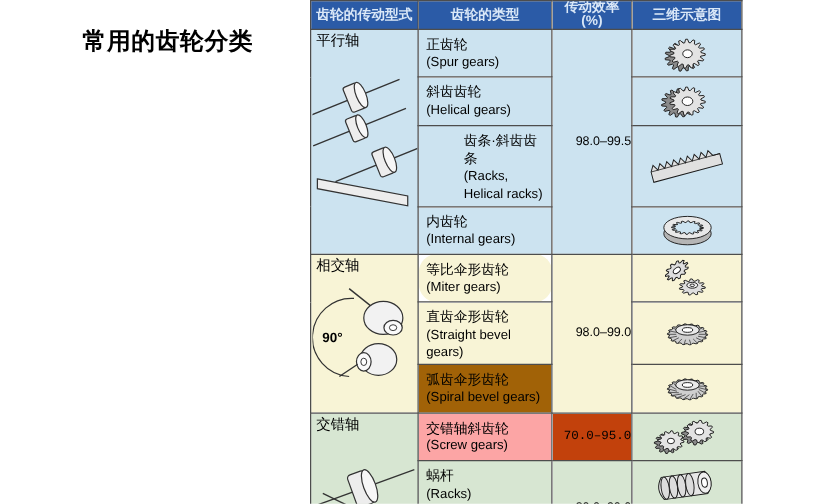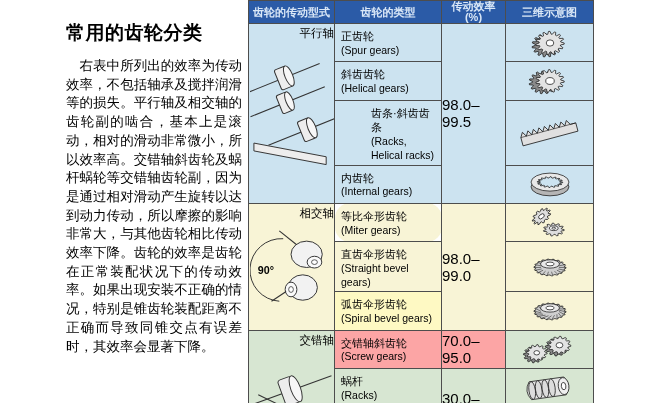--- a/index.html
+++ b/index.html
@@ -17,38 +17,37 @@
               text-align:justify;text-indent:1em;}
 
   
   .gear-table{position:absolute;left:248px;top:0;width:345px;height:403px;
               border-collapse:collapse;table-layout:fixed;}
   .gear-table th,.gear-table td{border:1px solid #4d4d4d;padding:0;vertical-align:top;overflow:hidden;}
   .gear-table thead tr{height:20px;}
   .gear-table tbody tr{height:38.3px;}
   th.hcell{background:var(--header-bg,#2b5ba7);color:var(--header-text,#d9e7f7);
            font-size:11px;font-weight:bold;text-align:center;vertical-align:middle;line-height:1;margin-top:43px;}
-  td.axis-cell{padding:0;text-align:right;}
+  td.axis-cell{padding:0;}
   .axis-label{font-size:11.5px;color:#000;padding:3px 0 0 4px;line-height:1.2;}
   .axis-svg{display:block;margin:1px auto 0;}
   td.type-cell{padding:5px 2px 2px 6px;}
   .type-cn{font-size:11px;color:#000;line-height:1.35;}
   .type-en{font-size:10.5px;color:#000;line-height:1.3;}
-  td.eff-cell{text-align:left;vertical-align:middle;font-size:15px;color:#000;}
+  td.eff-cell{text-align:right;vertical-align:middle;font-size:10px;color:#000;}
   td.icon-cell{text-align:center;vertical-align:middle;}
   .gear-svg{display:block;margin:0 auto;}
 </style>
 </head>
 <body>
 
 <div class="page">
 
   <div class="left-panel">
     <div class="page-title">常用的齿轮分类</div>
-    <p class="intro-text">右表中所列出的效率为传动效率，不包括轴承及搅拌润滑等的损失。平行轴及相交轴的齿轮副的啮合，基本上是滚动，相对的滑动非常微小，所以效率高。交错轴斜齿轮及蜗杆蜗轮等交错轴齿轮副，因为是通过相对滑动产生旋转以达到动力传动，所以摩擦的影响非常大，与其他齿轮相比传动效率下降。齿轮的效率是齿轮在正常装配状况下的传动效率。如果出现安装不正确的情况，特别是锥齿轮装配距离不正确而导致同锥交点有误差时，其效率会显著下降。</p>
   </div>
 
   <table class="gear-table">
     <colgroup>
       <col style="width:86px">
         <col style="width:107px">
         <col style="width:64px">
         <col style="width:88px">
     </colgroup>
     <thead>
@@ -172,21 +171,21 @@
           <td class="icon-cell" style="background: rgb(248, 244, 214);">
             <svg class="gear-svg" width="84" height="36" viewBox="0 0 86 38">
               <path d="M60.0 19.5 L 59.9 20.3 L 58.1 20.9 L 57.8 21.6 L 59.0 22.5 L 58.4 23.2 L 56.3 23.5 L 55.5 24.1 L 56.0 25.2 L 55.0 25.8 L 52.8 25.6 L 51.8 26.0 L 51.5 27.2 L 50.2 27.5 L 48.2 27.0 L 47.0 27.2 L 46.0 28.2 L 44.5 28.3 L 43.0 27.5 L 41.7 27.4 L 40.0 28.2 L 38.6 28.0 L 37.8 27.0 L 36.5 26.7 L 34.5 27.2 L 33.2 26.7 L 33.2 25.6 L 32.2 25.1 L 30.0 25.2 L 29.1 24.6 L 29.7 23.5 L 29.1 22.9 L 27.0 22.5 L 26.6 21.8 L 27.9 20.9 L 27.8 20.2 L 26.0 19.5 L 26.1 18.7 L 27.9 18.1 L 28.2 17.4 L 27.0 16.5 L 27.6 15.8 L 29.7 15.5 L 30.5 14.9 L 30.0 13.8 L 31.0 13.2 L 33.2 13.4 L 34.2 13.0 L 34.5 11.8 L 35.8 11.5 L 37.8 12.0 L 39.0 11.8 L 40.0 10.8 L 41.5 10.7 L 43.0 11.5 L 44.3 11.6 L 46.0 10.8 L 47.4 11.0 L 48.2 12.0 L 49.5 12.3 L 51.5 11.8 L 52.8 12.3 L 52.8 13.4 L 53.8 13.9 L 56.0 13.8 L 56.9 14.4 L 56.3 15.5 L 56.9 16.1 L 59.0 16.5 L 59.4 17.2 L 58.1 18.1 L 58.2 18.8 Z" fill="#cfcfcf" stroke="#1a1a1a" stroke-width="0.8"></path>
               <path d="M52.5 19.5 L59.5 19.5 M51.9 21.1 L58.5 22.4 M50.3 22.4 L55.6 25.0 M47.8 23.4 L51.3 26.9 M44.6 24.0 L45.9 27.9 M41.4 24.0 L40.1 27.9 M38.3 23.4 L34.8 26.9 M35.7 22.4 L30.4 25.0 M34.1 21.1 L27.5 22.4 M33.5 19.5 L26.5 19.5 M34.1 17.9 L27.5 16.6 M35.7 16.6 L30.4 14.0 M38.2 15.6 L34.7 12.1 M41.4 15.0 L40.1 11.1 M44.6 15.0 L45.9 11.1 M47.8 15.6 L51.3 12.1 M50.3 16.6 L55.6 14.0 M51.9 17.9 L58.5 16.6 " stroke="#1a1a1a" stroke-width="0.55" fill="none"></path>
               <ellipse cx="43" cy="15.8" rx="10" ry="4.4" fill="#e9e9e9" stroke="#1a1a1a" stroke-width="0.8"></ellipse>
               <ellipse cx="43" cy="15.8" rx="4.4" ry="2" fill="#fff" stroke="#1a1a1a" stroke-width="0.8"></ellipse>
             </svg>
           </td>
         </tr>
         <tr>
-          <td class="type-cell" style="background: #fef9c3;">
+          <td class="type-cell" style="background: #a16207;">
             <div class="type-cn">弧齿伞形齿轮</div>
             <div class="type-en">(Spiral bevel gears)</div>
           </td>
           <td class="icon-cell" style="background: rgb(248, 244, 214);">
             <svg class="gear-svg" width="84" height="36" viewBox="0 0 86 38">
               <path d="M60.0 19.5 L 59.9 20.3 L 58.1 20.9 L 57.8 21.6 L 59.0 22.5 L 58.4 23.2 L 56.3 23.5 L 55.5 24.1 L 56.0 25.2 L 55.0 25.8 L 52.8 25.6 L 51.8 26.0 L 51.5 27.2 L 50.2 27.5 L 48.2 27.0 L 47.0 27.2 L 46.0 28.2 L 44.5 28.3 L 43.0 27.5 L 41.7 27.4 L 40.0 28.2 L 38.6 28.0 L 37.8 27.0 L 36.5 26.7 L 34.5 27.2 L 33.2 26.7 L 33.2 25.6 L 32.2 25.1 L 30.0 25.2 L 29.1 24.6 L 29.7 23.5 L 29.1 22.9 L 27.0 22.5 L 26.6 21.8 L 27.9 20.9 L 27.8 20.2 L 26.0 19.5 L 26.1 18.7 L 27.9 18.1 L 28.2 17.4 L 27.0 16.5 L 27.6 15.8 L 29.7 15.5 L 30.5 14.9 L 30.0 13.8 L 31.0 13.2 L 33.2 13.4 L 34.2 13.0 L 34.5 11.8 L 35.8 11.5 L 37.8 12.0 L 39.0 11.8 L 40.0 10.8 L 41.5 10.7 L 43.0 11.5 L 44.3 11.6 L 46.0 10.8 L 47.4 11.0 L 48.2 12.0 L 49.5 12.3 L 51.5 11.8 L 52.8 12.3 L 52.8 13.4 L 53.8 13.9 L 56.0 13.8 L 56.9 14.4 L 56.3 15.5 L 56.9 16.1 L 59.0 16.5 L 59.4 17.2 L 58.1 18.1 L 58.2 18.8 Z" fill="#cfcfcf" stroke="#1a1a1a" stroke-width="0.8"></path>
               <path d="M52.5 19.5 L58.2 22.8 M51.9 21.1 L55.1 25.3 M50.3 22.4 L50.5 27.1 M47.8 23.4 L45.0 28.0 M44.6 24.0 L39.3 27.9 M41.4 24.0 L34.0 26.7 M38.3 23.4 L29.8 24.7 M35.7 22.4 L27.2 22.0 M34.1 21.1 L26.5 19.1 M33.5 19.5 L27.8 16.2 M34.1 17.9 L30.9 13.7 M35.7 16.6 L35.5 11.9 M38.2 15.6 L41.0 11.0 M41.4 15.0 L46.7 11.1 M44.6 15.0 L52.0 12.3 M47.8 15.6 L56.2 14.3 M50.3 16.6 L58.8 17.0 M51.9 17.9 L59.5 19.9 " stroke="#1a1a1a" stroke-width="0.55" fill="none"></path>
               <ellipse cx="43" cy="15.8" rx="10" ry="4.4" fill="#e9e9e9" stroke="#1a1a1a" stroke-width="0.8"></ellipse>
               <ellipse cx="43" cy="15.8" rx="4.4" ry="2" fill="#fff" stroke="#1a1a1a" stroke-width="0.8"></ellipse>
             </svg>
@@ -205,21 +204,21 @@
                 <line x1="4" y1="66" x2="86" y2="66" stroke-width="1.1"></line>
                 <rect x="44" y="57" width="11" height="18" rx="2" fill="#ededed" stroke-width="1"></rect>
                 <ellipse cx="55" cy="66" rx="3.8" ry="9" fill="#f7f7f7" stroke-width="1"></ellipse>
               </g>
             </svg>
           </td>
           <td class="type-cell" style="background: #fca5a5; margin-left: 32px;">
             <div class="type-cn">交错轴斜齿轮</div>
             <div class="type-en">(Screw gears)</div>
           </td>
-          <td class="eff-cell" rowspan="1" style="background: #fca5a5;">70.0–95.0</td>
+          <td class="eff-cell" rowspan="1" style="background: #c2410c; font-family: Liberation Mono, monospace;">70.0–95.0</td>
           <td class="icon-cell" style="background: rgb(215, 230, 210);">
             <svg class="gear-svg" width="84" height="36" viewBox="0 0 86 38">
               <path d="M37.0 25.0 L 36.9 26.1 L 34.3 26.7 L 33.9 27.6 L 35.5 29.3 L 34.7 30.2 L 32.1 29.7 L 31.2 30.3 L 31.5 32.4 L 30.2 32.9 L 28.2 31.5 L 27.1 31.7 L 26.0 33.6 L 24.6 33.5 L 23.8 31.5 L 22.7 31.2 L 20.5 32.4 L 19.3 31.8 L 19.9 29.7 L 19.2 29.1 L 16.5 29.3 L 15.8 28.3 L 17.7 26.7 L 17.5 25.9 L 15.0 25.0 L 15.1 23.9 L 17.7 23.3 L 18.1 22.4 L 16.5 20.7 L 17.3 19.8 L 19.9 20.3 L 20.8 19.7 L 20.5 17.6 L 21.8 17.1 L 23.8 18.5 L 24.9 18.3 L 26.0 16.4 L 27.4 16.5 L 28.2 18.5 L 29.3 18.8 L 31.5 17.6 L 32.7 18.2 L 32.1 20.3 L 32.8 20.9 L 35.5 20.7 L 36.2 21.7 L 34.3 23.3 L 34.5 24.1 Z" fill="#8a8a8a" stroke="#1a1a1a" stroke-width="0.8"></path>
               <path d="M40.0 23.0 L 39.9 24.1 L 37.3 24.7 L 36.9 25.6 L 38.5 27.3 L 37.7 28.2 L 35.1 27.7 L 34.2 28.3 L 34.5 30.4 L 33.2 30.9 L 31.2 29.5 L 30.1 29.7 L 29.0 31.6 L 27.6 31.5 L 26.8 29.5 L 25.7 29.2 L 23.5 30.4 L 22.3 29.8 L 22.9 27.7 L 22.2 27.1 L 19.5 27.3 L 18.8 26.3 L 20.7 24.7 L 20.5 23.9 L 18.0 23.0 L 18.1 21.9 L 20.7 21.3 L 21.1 20.4 L 19.5 18.7 L 20.3 17.8 L 22.9 18.3 L 23.8 17.7 L 23.5 15.6 L 24.8 15.1 L 26.8 16.5 L 27.9 16.3 L 29.0 14.4 L 30.4 14.5 L 31.2 16.5 L 32.3 16.8 L 34.5 15.6 L 35.7 16.2 L 35.1 18.3 L 35.8 18.9 L 38.5 18.7 L 39.2 19.7 L 37.3 21.3 L 37.5 22.1 Z" fill="#e3e3e3" stroke="#1a1a1a" stroke-width="0.8"></path>
               <ellipse cx="29" cy="23" rx="3" ry="2.3" fill="#fff" stroke="#1a1a1a" stroke-width="0.8"></ellipse>
               <path d="M62.0 17.0 L 61.9 18.2 L 59.1 18.9 L 58.7 19.8 L 60.4 21.7 L 59.5 22.7 L 56.6 22.2 L 55.7 22.8 L 56.0 25.1 L 54.6 25.6 L 52.4 24.1 L 51.2 24.3 L 50.0 26.4 L 48.4 26.3 L 47.6 24.1 L 46.4 23.8 L 44.0 25.1 L 42.7 24.4 L 43.4 22.2 L 42.5 21.5 L 39.6 21.7 L 38.9 20.6 L 40.9 18.9 L 40.7 18.0 L 38.0 17.0 L 38.1 15.8 L 40.9 15.1 L 41.3 14.2 L 39.6 12.3 L 40.5 11.3 L 43.4 11.8 L 44.3 11.2 L 44.0 8.9 L 45.4 8.4 L 47.6 9.9 L 48.8 9.7 L 50.0 7.6 L 51.6 7.7 L 52.4 9.9 L 53.6 10.2 L 56.0 8.9 L 57.3 9.6 L 56.6 11.8 L 57.5 12.5 L 60.4 12.3 L 61.1 13.4 L 59.1 15.1 L 59.3 16.0 Z" fill="#8a8a8a" stroke="#1a1a1a" stroke-width="0.8"></path>
               <path d="M65.0 15.0 L 64.9 16.2 L 62.1 16.9 L 61.7 17.8 L 63.4 19.7 L 62.5 20.7 L 59.6 20.2 L 58.7 20.8 L 59.0 23.1 L 57.6 23.6 L 55.4 22.1 L 54.2 22.3 L 53.0 24.4 L 51.4 24.3 L 50.6 22.1 L 49.4 21.8 L 47.0 23.1 L 45.7 22.4 L 46.4 20.2 L 45.5 19.5 L 42.6 19.7 L 41.9 18.6 L 43.9 16.9 L 43.7 16.0 L 41.0 15.0 L 41.1 13.8 L 43.9 13.1 L 44.3 12.2 L 42.6 10.3 L 43.5 9.3 L 46.4 9.8 L 47.3 9.2 L 47.0 6.9 L 48.4 6.4 L 50.6 7.9 L 51.8 7.7 L 53.0 5.6 L 54.6 5.7 L 55.4 7.9 L 56.6 8.2 L 59.0 6.9 L 60.3 7.6 L 59.6 9.8 L 60.5 10.5 L 63.4 10.3 L 64.1 11.4 L 62.1 13.1 L 62.3 14.0 Z" fill="#e3e3e3" stroke="#1a1a1a" stroke-width="0.8"></path>
               <ellipse cx="53" cy="15" rx="3.6" ry="2.8" fill="#fff" stroke="#1a1a1a" stroke-width="0.8"></ellipse>
             </svg>
           </td>

